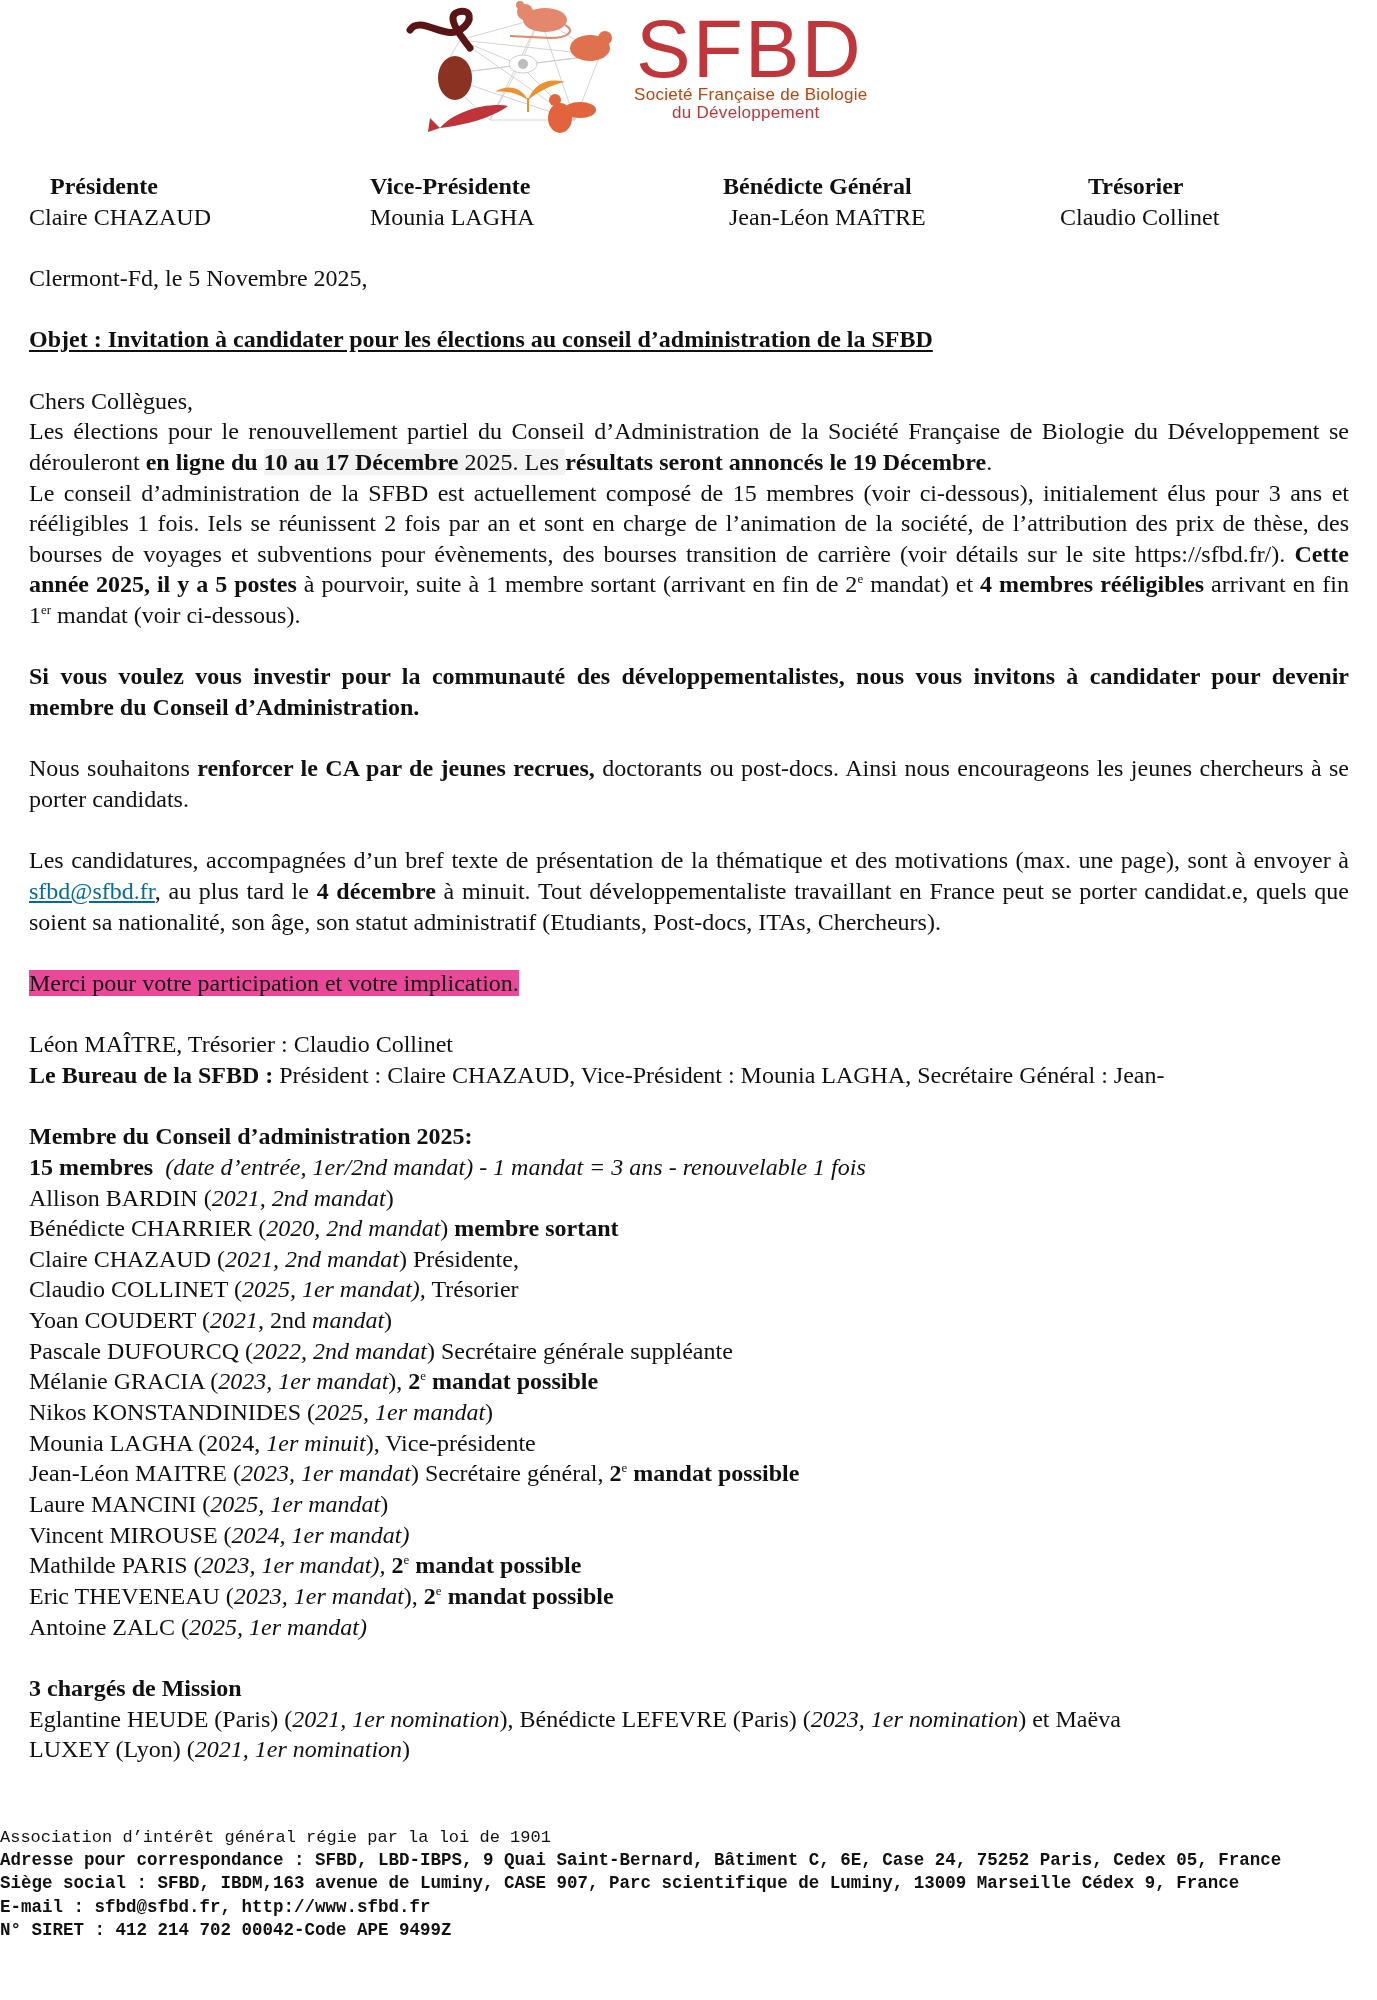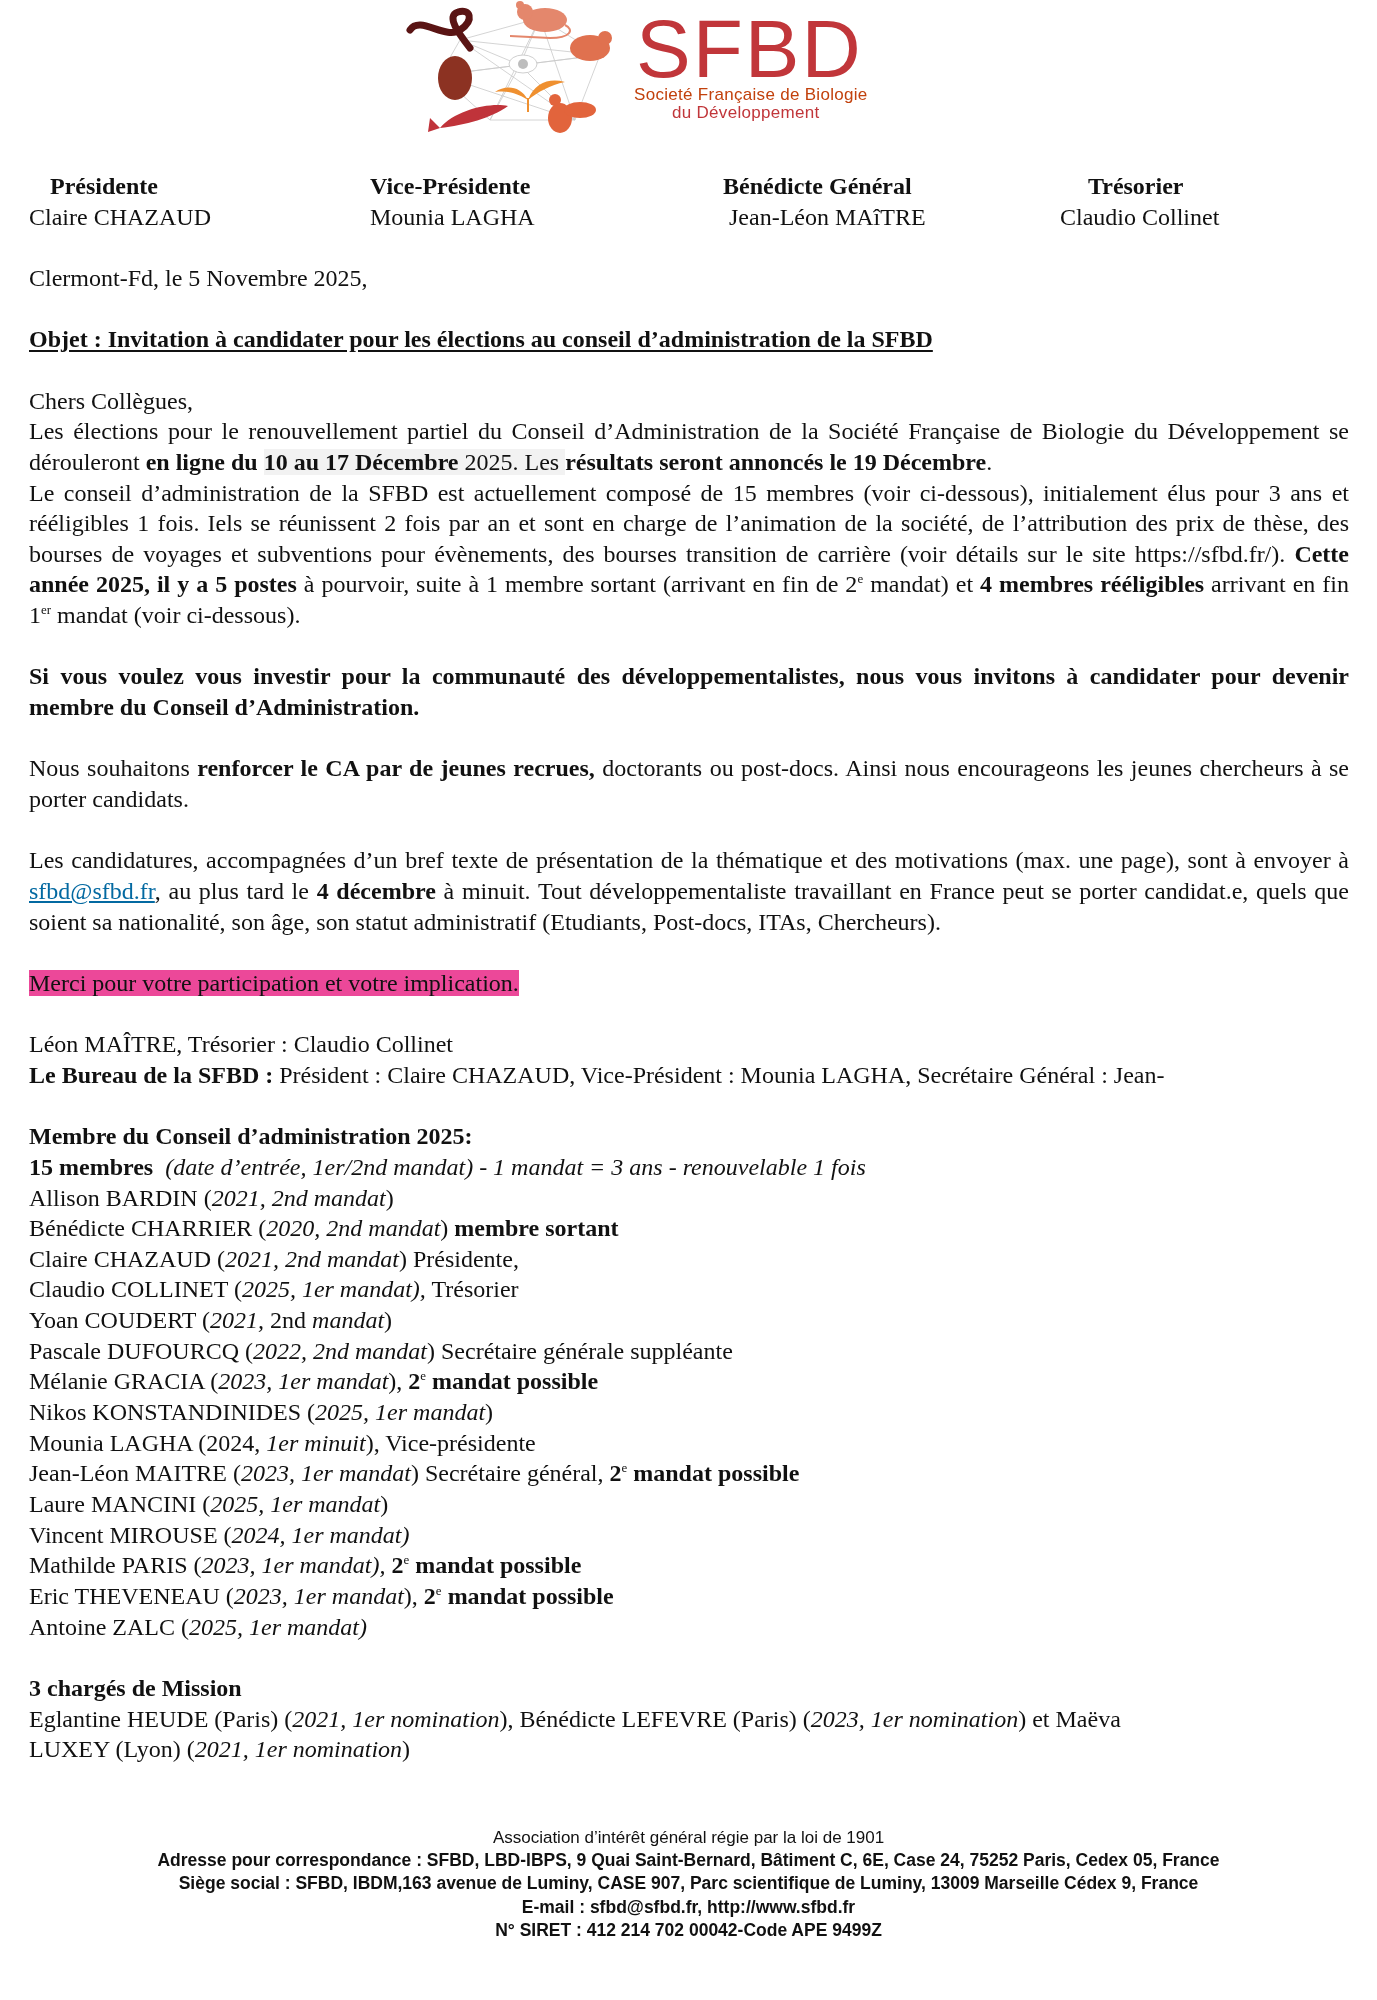--- a/index.html
+++ b/index.html
@@ -24,22 +24,22 @@
   p { margin: 0; }
   .just { text-align: justify; text-align-last: left; }
   .subject { font-weight: bold; text-decoration: underline; text-underline-offset: 3px; }
   b { font-weight: bold; }
   i { font-style: italic; }
   sup { font-size: 13px; line-height: 0; vertical-align: 9px; }
   .hl { background: #f2f2f2; }
   a.mail { color: #0369a1; text-decoration: underline; }
   .member { white-space: nowrap; }
 
-  .footer { position: absolute; left: 0; top: 1826px; width: 1377px; text-align: center;
-            font-family: Liberation Sans, sans-serif; font-size: 17.5px; line-height: 23.2px; color: #111; }
+  .footer { position: absolute; left: 0; top: 1826px; width: 1377px; text-align: left;
+            font-family: Liberation Mono, monospace; font-size: 17.5px; line-height: 23.2px; color: #111; }
   .footer .f-plain { font-weight: normal; font-size: 17px; }
   .footer .f-bold { font-weight: bold; }
 </style>
 </head>
 <body>
 
 <div class="logo">
   <svg width="230" height="135" viewBox="0 0 230 135">
     <g stroke="#c9c9c9" stroke-width="0.8" fill="none">
       <polygon points="60,40 140,18 200,55 175,120 90,120 40,75"></polygon>

